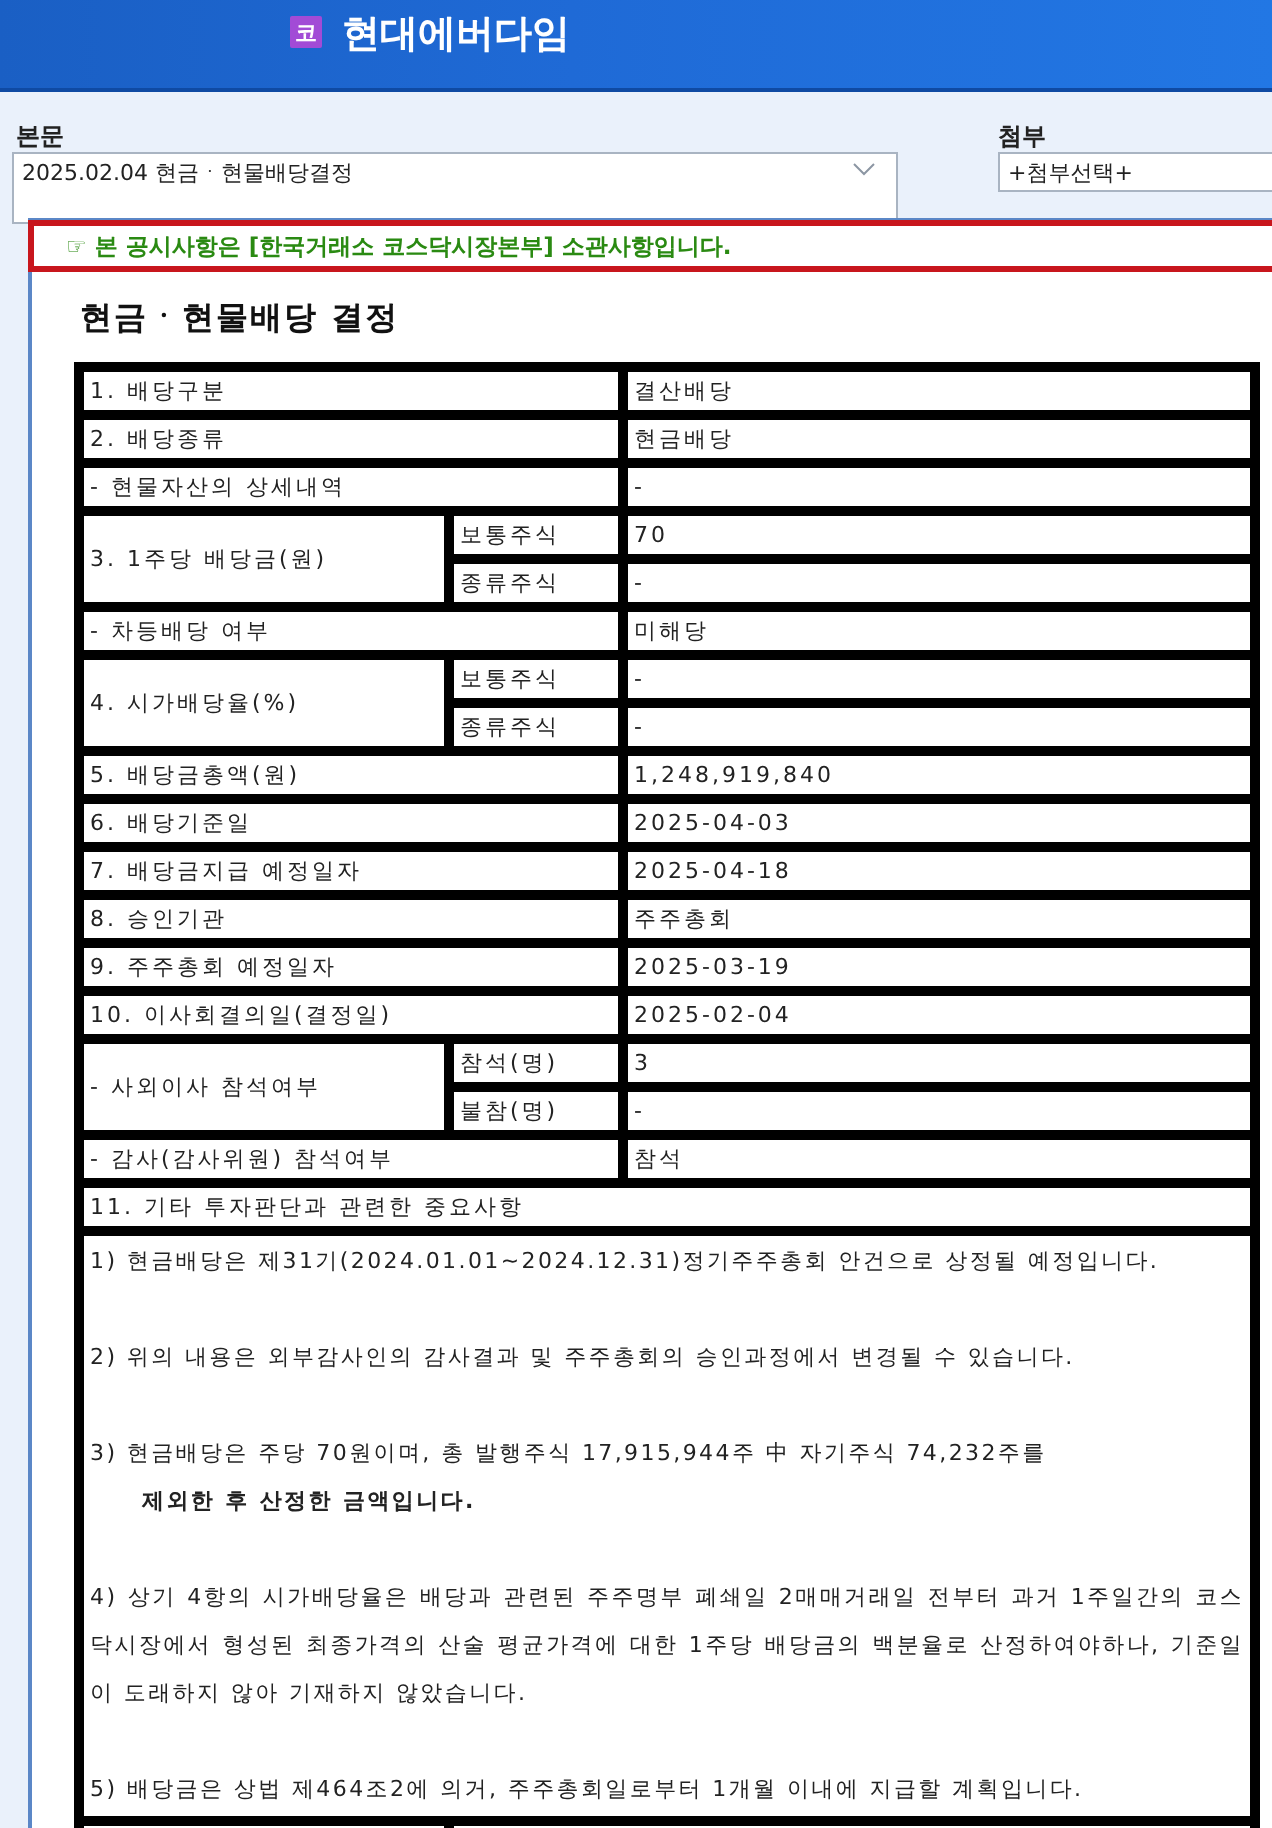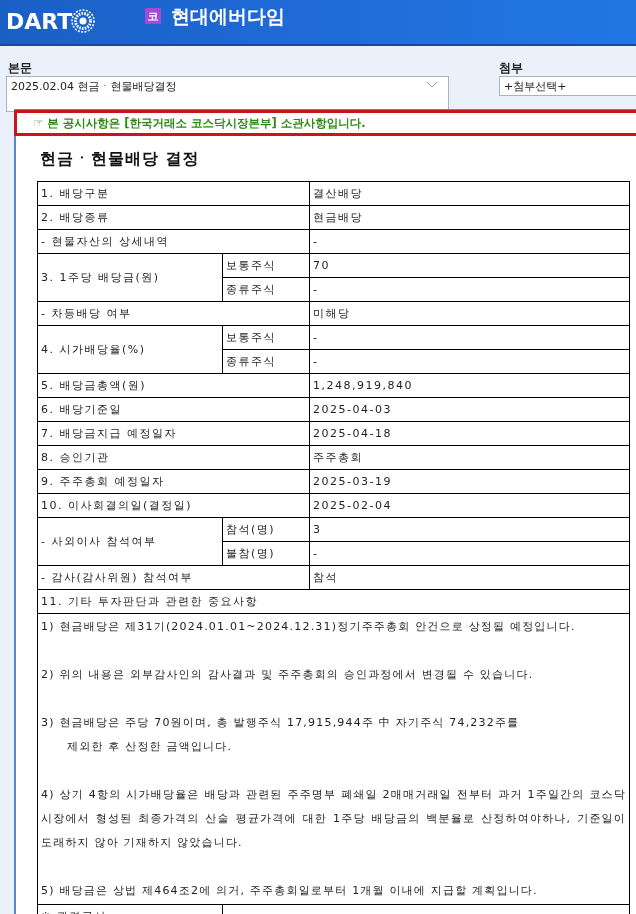--- a/index.html
+++ b/index.html
@@ -44,41 +44,33 @@
     color: #2a8a12; font-weight: bold; font-size: 11.5px; padding: 3px 0 0 16px; white-space: nowrap;
   }
   .doc-title { position: absolute; left: 40px; top: 149px; font-size: 16px; font-weight: bold; color: #111; letter-spacing: 1px; text-align: center; }
 
   table.disc {
     position: absolute; left: 37px; top: 181px; width: 593px;
     border-collapse: collapse; font-family: "DejaVu Sans", sans-serif; font-size: 11px; color: #222;
     letter-spacing: 1.5px;
   }
   table.disc td {
-    border: 1px solid #000000; height: 24px; padding: 1px 3px; vertical-align: middle; white-space: nowrap;
+    border: 5px solid #000000; height: 24px; padding: 1px 3px; vertical-align: middle; white-space: nowrap;
   }
   td.c1 { width: 185px; }
   td.c2 { width: 87px; }
   td.note { white-space: normal !important; line-height: 24px; padding: 0 2px; letter-spacing: 1.2px; }
   .note p { margin: 0; }
   .note .blank { height: 24px; }
-  .note .indent { padding-left: 26px; }
+  .note .indent { padding-left: 26px; font-weight: bold; }
 </style>
 </head>
 <body>
 
 <div class="header">
-  <div class="logo">
-    <span class="logo-text">DART</span>
-    <svg class="logo-sun" viewBox="0 0 26 26">
-      <circle cx="13" cy="13" r="11" fill="none" stroke="#fff" stroke-width="1.5" stroke-dasharray="2 1.4"></circle>
-      <circle cx="13" cy="13" r="7.5" fill="none" stroke="#fff" stroke-width="3" stroke-dasharray="1.6 1.2"></circle>
-      <circle cx="13" cy="13" r="3.5" fill="#fff"></circle>
-    </svg>
-  </div>
   <div class="corp-badge">코</div>
   <div class="corp-name">현대에버다임</div>
 </div>
 
 <div class="label-main">본문</div>
 <div class="select-main">
   <span>2025.02.04  현금ㆍ현물배당결정</span>
   <svg class="chev" viewBox="0 0 12 12">
     <polyline points="1,3 6,8 11,3" fill="none" stroke="#8c96a3" stroke-width="1"></polyline>
   </svg>

